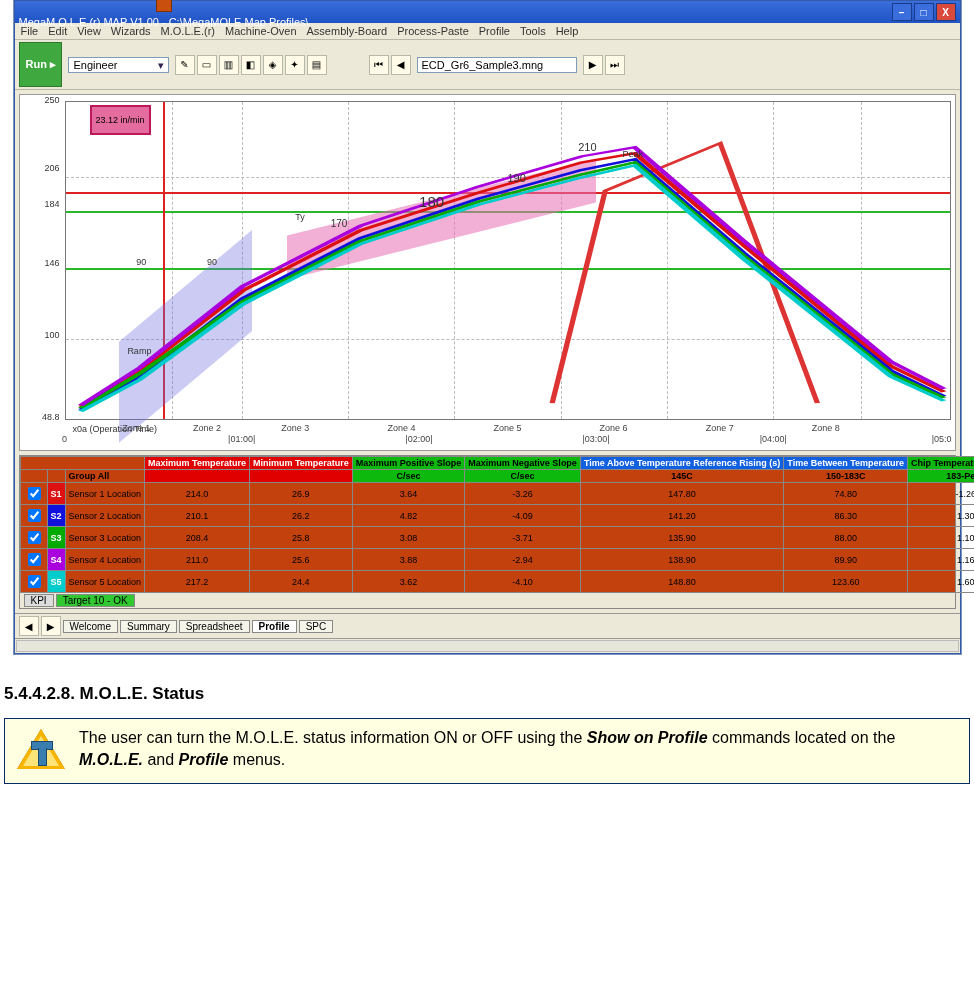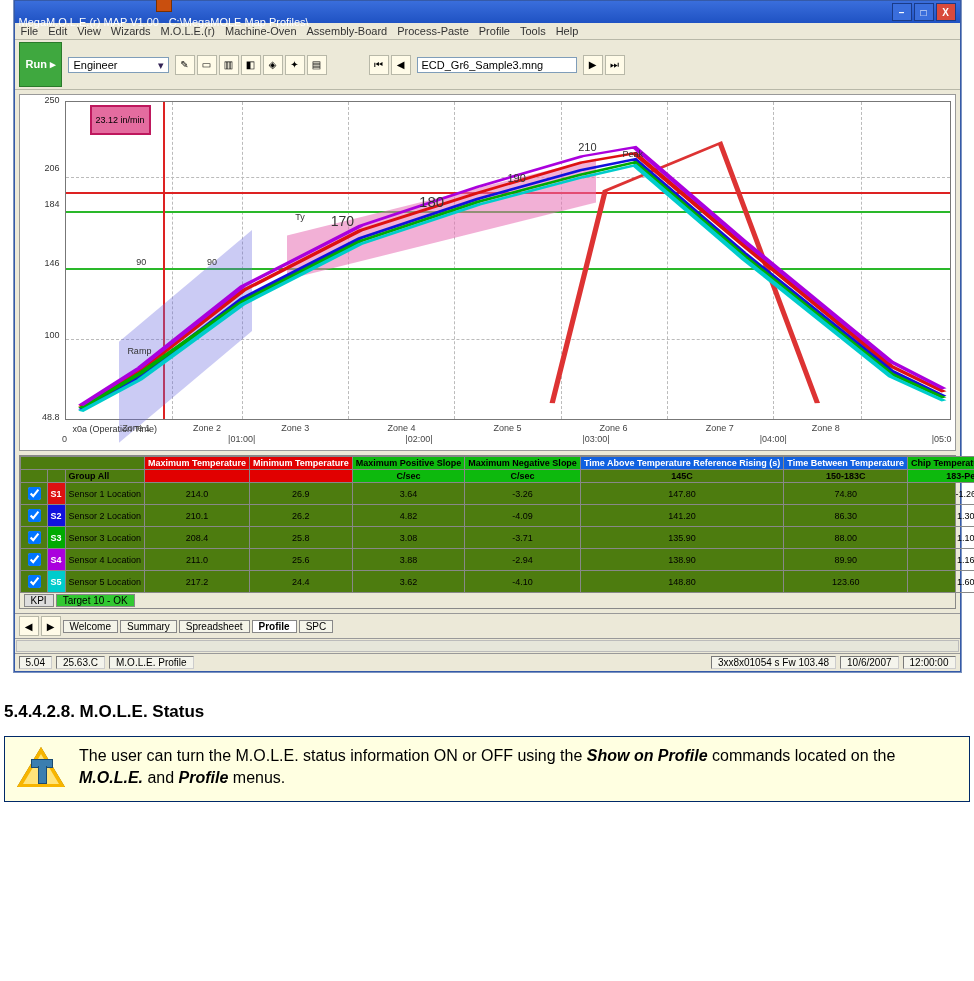--- a/index.html
+++ b/index.html
@@ -75,21 +75,21 @@
   .legend{
     position:absolute;top:6px;right:6px;background:#fff;border:1px solid #888;
     font-size:8px;padding:2px 4px;line-height:1.2;min-width:170px;
   }
   .chart-badge{position:absolute;top:10px;left:70px;background:#e46c9f;color:#000;border:2px solid #be185d;font-size:9px;padding:8px 4px;}
   .xaxis{position:absolute;left:45px;right:4px;bottom:2px;height:24px;}
   .xtick{position:absolute;top:10px;font-size:9px;color:#444;transform:translateX(-50%);}
   .xaxis-label{position:absolute;top:0;left:8px;font-size:9px;}
 
   
-  .tablewrap{margin:0 4px 4px 4px;border:1px solid #888;background:#4d7c0f;font-size:9px;}
+  .tablewrap{margin:0 4px 4px 4px;border:1px solid #888;background:#c2410c;font-size:9px;}
   table.data{border-collapse:collapse;width:100%;}
   table.data th,table.data td{border:1px solid #888;padding:1px 3px;text-align:center;white-space:nowrap;}
   th.red{background:#e10000;color:#fff;}
   th.grn{background:#0db90d;color:#000;}
   th.blu{background:#1060e0;color:#fff;}
   td.sensor{font-weight:bold;color:#fff;width:22px;}
   .s1{background:#d11;} .s2{background:#11d;} .s3{background:#0a0;} .s4{background:#a0d;} .s5{background:#0cc;}
   .chk{width:14px;}
   .tabstrip{background:#ece9d8;padding:1px 4px;font-size:10px;display:flex;gap:2px;}
   .tab{border:1px solid #888;padding:0 6px;background:#ddd;}
@@ -237,21 +237,21 @@
         <span class="zone-lbl" style="left:16%">Zone 2</span>
         <span class="zone-lbl" style="left:26%">Zone 3</span>
         <span class="zone-lbl" style="left:38%">Zone 4</span>
         <span class="zone-lbl" style="left:50%">Zone 5</span>
         <span class="zone-lbl" style="left:62%">Zone 6</span>
         <span class="zone-lbl" style="left:74%">Zone 7</span>
         <span class="zone-lbl" style="left:86%">Zone 8</span>
 
         <span style="position:absolute;left:8%;bottom:48%;font-size:9px">90</span>
         <span style="position:absolute;left:16%;bottom:48%;font-size:9px">90</span>
-        <span style="position:absolute;left:30%;bottom:60%;font-size:14px">170</span>
+        <span style="position:absolute;left:30%;bottom:60%;font-size:10px">170</span>
         <span style="position:absolute;left:40%;bottom:66%;font-size:15px">180</span>
         <span style="position:absolute;left:50%;bottom:74%;font-size:11px">190</span>
         <span style="position:absolute;left:58%;bottom:84%;font-size:11px">210</span>
       </div>
 
       <div class="chart-badge">23.12 in/min</div>
 
 
       <div class="xaxis">
         <span class="xaxis-label">x0a (Operation Time)</span>
@@ -368,32 +368,20 @@
       <span class="btab">Summary</span>
       <span class="btab">Spreadsheet</span>
       <span class="btab on">Profile</span>
       <span class="btab">SPC</span>
       <span style="flex:1"></span>
     </div>
     <div class="scrollbar">
         <div class="sb-track"></div>
       </div>
 
-    <div class="statusbar">
-      <div class="sb-left">
-        <span class="cell">5.04</span>
-        <span class="cell">25.63.C</span>
-        <span class="cell">M.O.L.E. Profile</span>
-      </div>
-      <div class="sb-right">
-        <span class="cell">3xx8x01054 s Fw 103.48</span>
-        <span class="cell">10/6/2007</span>
-        <span class="cell">12:00:00</span>
-      </div>
-    </div>
   </div>
 
   <div class="docsec">
     <h3>5.4.4.2.8. M.O.L.E. Status</h3>
     <div class="tipbox">
       <div class="tip-icon">
         <div class="tip-tri"></div>
         <div class="tip-t"></div>
       </div>
       <div>

